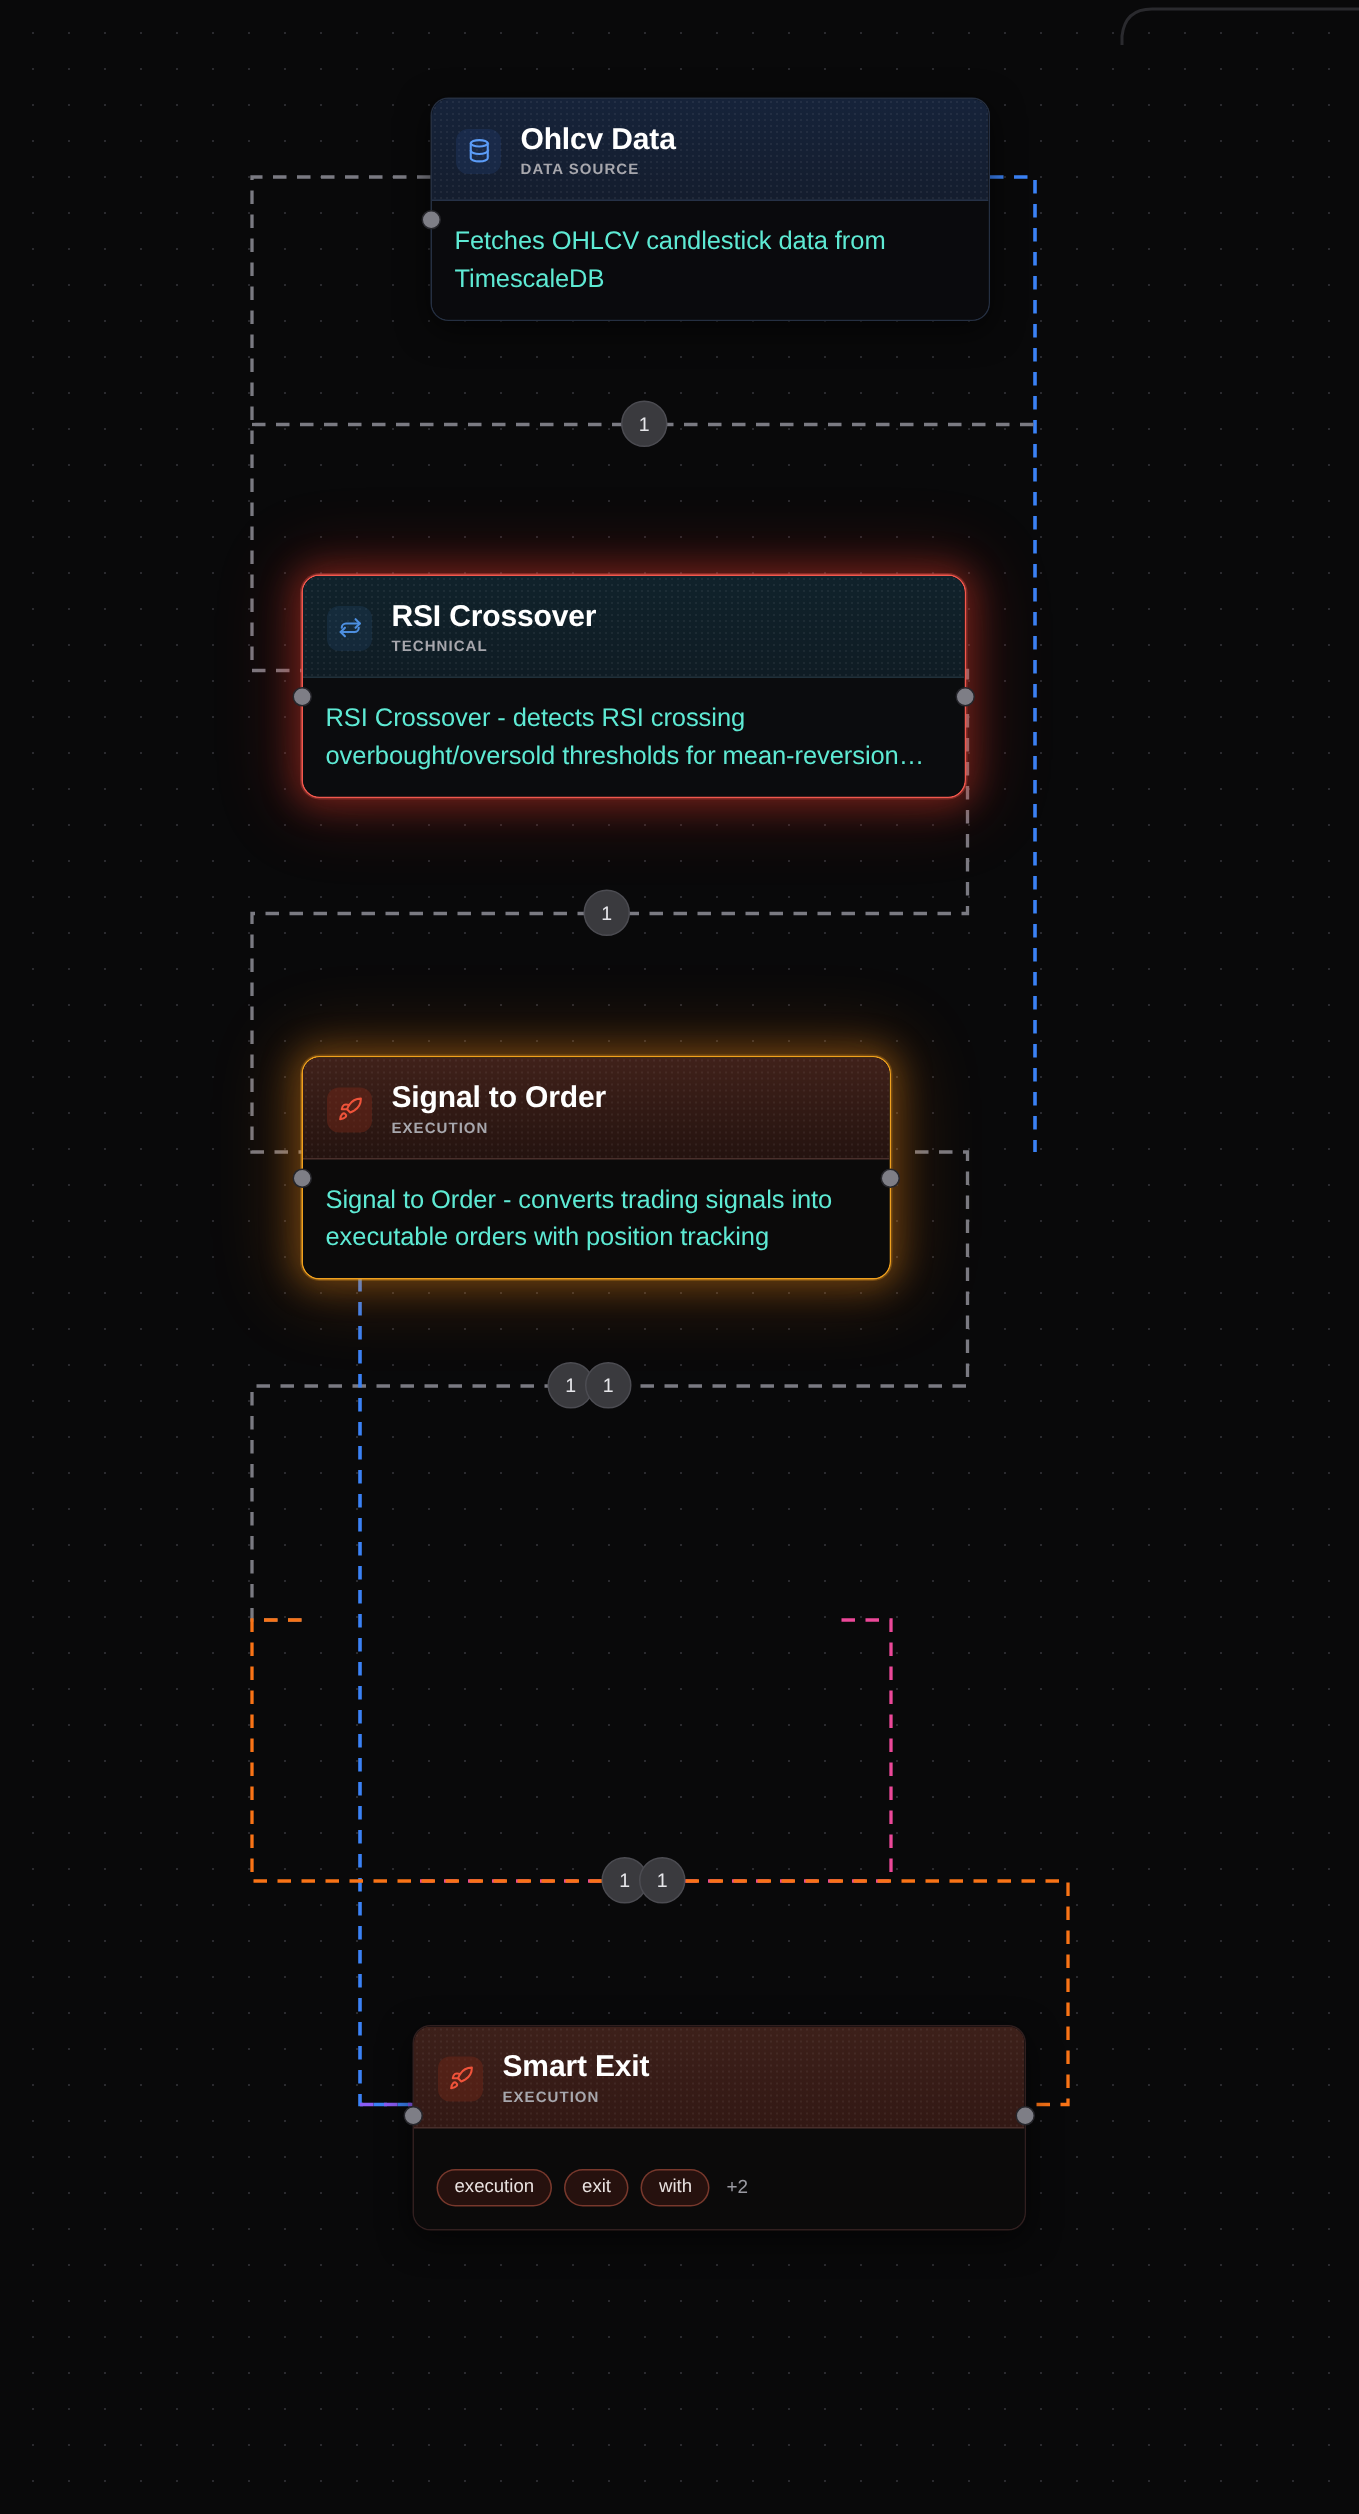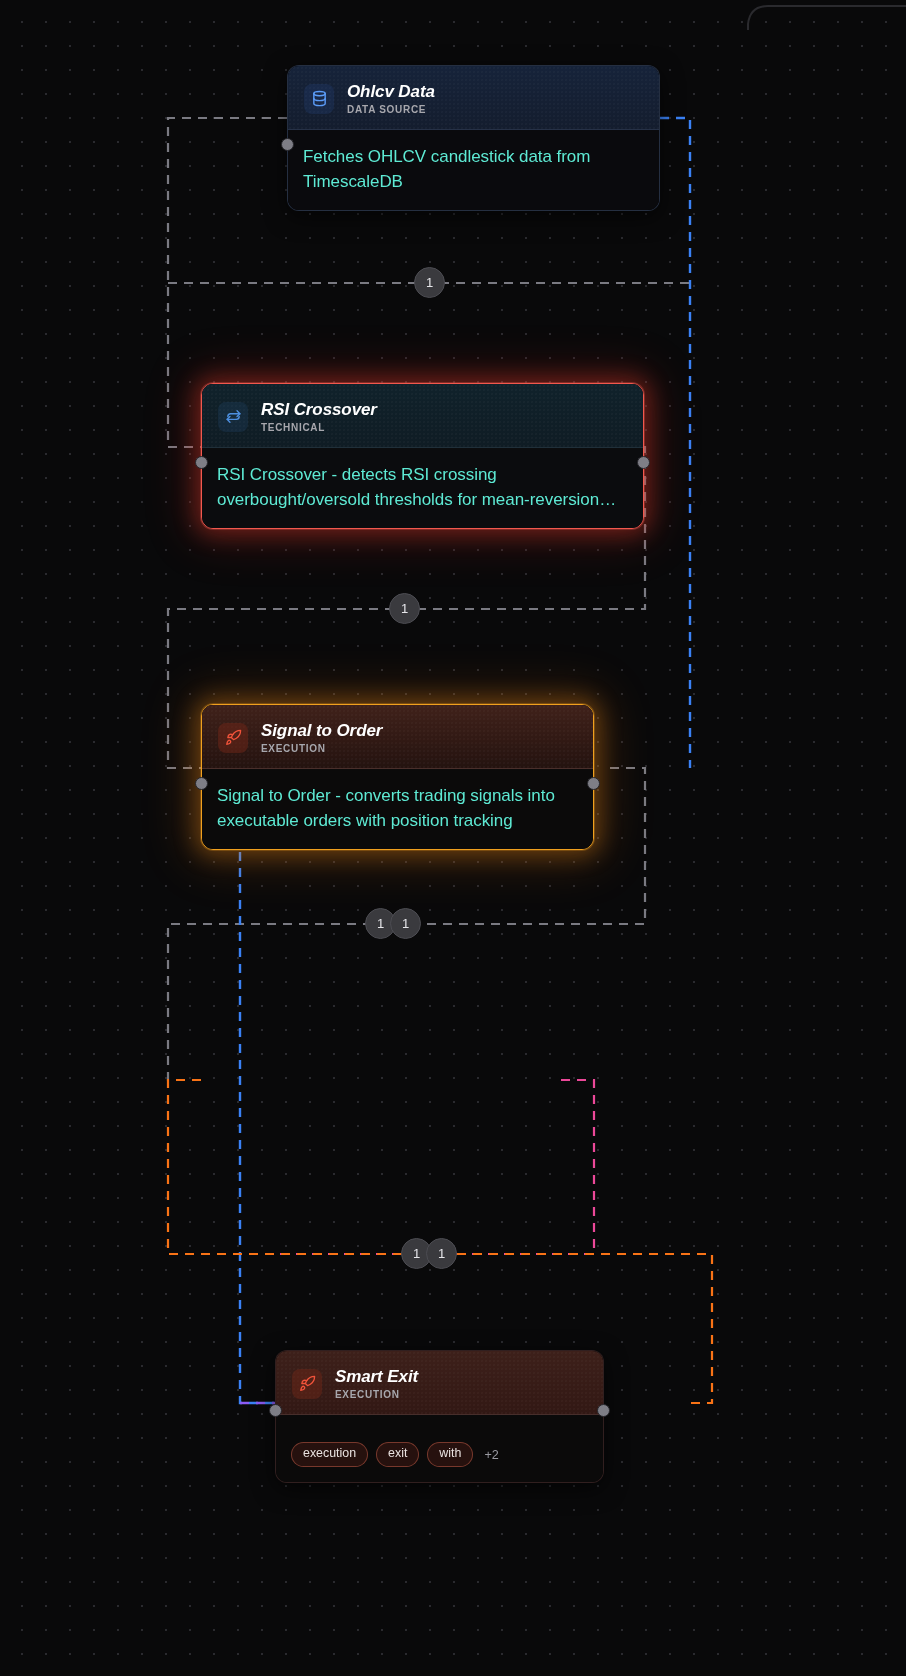--- a/index.html
+++ b/index.html
@@ -49,22 +49,22 @@
   }
   .icon-box {
     width: 30px; height: 30px; border-radius: 8px;
     display: flex; align-items: center; justify-content: center;
     flex: 0 0 30px;
     position: relative; z-index: 1;
   }
   .icon-box svg { width: 17px; height: 17px; display:block; }
   .head-text { position: relative; z-index: 1; min-width: 0; }
   .node-title {
-    font-size: 17px; font-weight: 700; color: #ffffff;
-    letter-spacing: -0.1px; line-height: 1.25; font-style: italic;
+    font-size: 20px; font-weight: 700; color: #ffffff;
+    letter-spacing: -0.1px; line-height: 1.25;
   }
   .node-kind {
     font-size: 10px; color: #a7a7ad; letter-spacing: 0.7px;
     margin-top: 1px; line-height: 1.3; font-weight: bold;
   }
   .node-body { padding: 14px 15px 15px 15px; }
   .node-desc {
     font-size: 17px; line-height: 1.48; color: #5eead4;
     letter-spacing: -0.05px;
   }
@@ -109,21 +109,21 @@
   #node-signal .inner { background:#0b0a0a; }
   #node-signal .node-head { background: linear-gradient(180deg,#40211a 0%, #36191395 100%); }
   #node-signal .icon-box { background: rgba(120,40,25,0.45); }
 
   #node-portfolio { left: 201px; top: 1029px; width: 360px;
     border: 1px solid rgba(160,90,90,0.25); }
   #node-portfolio .inner { background:#0b0a0a; }
   #node-portfolio .node-head { background: linear-gradient(180deg,#3b1f1a 0%, #311713 100%); }
   #node-portfolio .icon-box { background: rgba(120,40,50,0.32); }
 
-  #node-smart { left: 275px; top: 1350px; width: 329px;
+  #node-smart { left: 275px; top: 1350px; width: 409px;
     border: 1px solid rgba(160,90,80,0.26); }
   #node-smart .inner { background:#0b0a0a; }
   #node-smart .node-head { background: linear-gradient(180deg,#3d201a 0%, #321814 100%); }
   #node-smart .icon-box { background: rgba(120,40,25,0.42); }
 
   
   .badge {
     position: absolute; width: 31px; height: 31px; border-radius: 50%;
     background: #3a3a3e; border: 1px solid #4c4c52;
     display: flex; align-items: center; justify-content: center;

